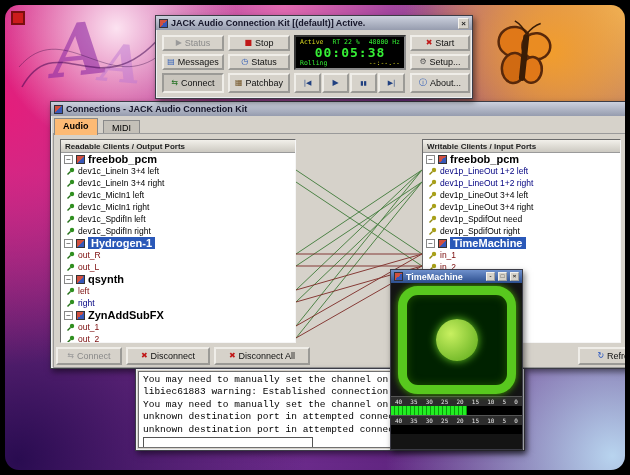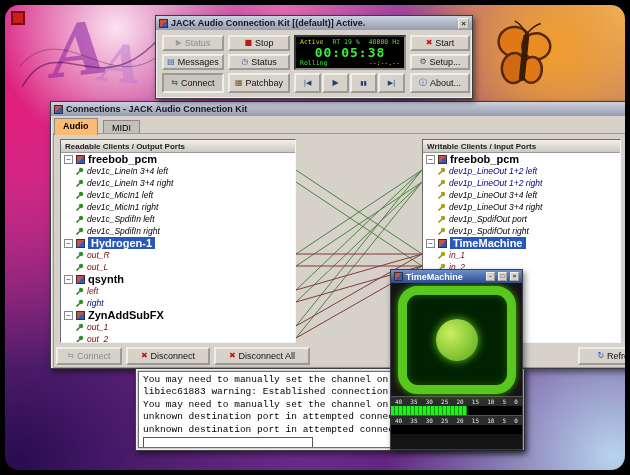--- a/index.html
+++ b/index.html
@@ -51,21 +51,21 @@
          border:1px solid #8a8a8a; border-bottom:none; margin-right:1px; vertical-align:bottom; }
   .tab.active { background:#fdba74; font-weight:bold; padding-bottom:4px; position:relative; z-index:3; }
   .tabframe { position:absolute; left:2px; top:31px; width:610px; height:235px;
               border:1px solid #9a9a9a; background:#d6d2ca; }
   .panel { position:absolute; top:5px; height:204px; background:#fff; overflow:hidden;
            border:1px solid; border-color:#6a6a6a #f6f6f6 #f6f6f6 #6a6a6a; }
   .phead { height:13px; background:linear-gradient(180deg,#f2f0ea,#ccc9c1); border-bottom:1px solid #9a9a9a;
            font-size:8px; font-weight:bold; display:flex; align-items:center; padding-left:4px; color:#222; }
   .trow { display:flex; align-items:center; height:12px; font-size:8.5px; gap:3px; padding-left:3px;
           white-space:nowrap; overflow:hidden; color:#000; }
-  .trow.port { padding-left:14px;font-style:italic; }
+  .trow.port { padding-left:5px; }
   .trow b { font-size:11px; }
   .trow.sel b { background:#2a58b8; color:#fff; padding:0 3px; }
   .exp { width:9px; height:9px; flex:none; border:1px solid #888; background:#fff; font-size:8px;
          line-height:7px; text-align:center; color:#333; }
   .ci { width:9px; height:9px; flex:none; background:linear-gradient(135deg,#d05040 50%,#3858b8 50%);
         border:1px solid #333; }
   .pi { flex:none; }
   #linesvg { position:absolute; left:242px; top:5px; }
   
   #msgwin { padding:2px; }
@@ -123,21 +123,21 @@
       <span class="ic" style="color:#9a9a9a;">▶</span>
       <span>Status</span>
     </div>
     <div class="btn" style="left:72px; top:19px; width:62px; height:16px;">
       <span class="ic" style="color:#c01818;">■</span>
       <span>Stop</span>
     </div>
     <div id="lcd">
       <div class="row1">
         <span style="color:#d8d820;">Active</span>
-        <span style="color:#33ee33;">RT 19 %</span>
+        <span style="color:#33ee33;">RT 22 %</span>
         <span style="color:#33ee33;">48000 Hz</span>
       </div>
       <div class="time">00:05:38</div>
       <div class="row3">
         <span style="color:#33ee33;">Rolling</span>
         <span style="color:#d8d820;">--:--.--</span>
       </div>
     </div>
     <div class="btn" style="left:254px; top:19px; width:60px; height:16px;">
       <span class="ic" style="color:#c01818;">✖</span>
@@ -358,21 +358,21 @@
                 <path d="M1.5 7.5 L4.5 4.5" stroke="#8f8810" stroke-width="1.5"></path>
                 <circle cx="6" cy="3" r="2.2" fill="#a8a018"></circle>
               </svg>
             <span style="color: rgb(0, 0, 0);">dev1p_LineOut 3+4 right</span>
           </div>
           <div class="trow port">
             <svg class="pi" width="9" height="9">
                 <path d="M1.5 7.5 L4.5 4.5" stroke="#8f8810" stroke-width="1.5"></path>
                 <circle cx="6" cy="3" r="2.2" fill="#a8a018"></circle>
               </svg>
-            <span style="color: rgb(0, 0, 0);">dev1p_SpdifOut port</span>
+            <span style="color: rgb(0, 0, 0);">dev1p_SpdifOut need</span>
           </div>
           <div class="trow port">
             <svg class="pi" width="9" height="9">
                 <path d="M1.5 7.5 L4.5 4.5" stroke="#8f8810" stroke-width="1.5"></path>
                 <circle cx="6" cy="3" r="2.2" fill="#a8a018"></circle>
               </svg>
             <span style="color: rgb(0, 0, 0);">dev1p_SpdifOut right</span>
           </div>
           <div class="trow client sel">
             <span class="exp">−</span>

